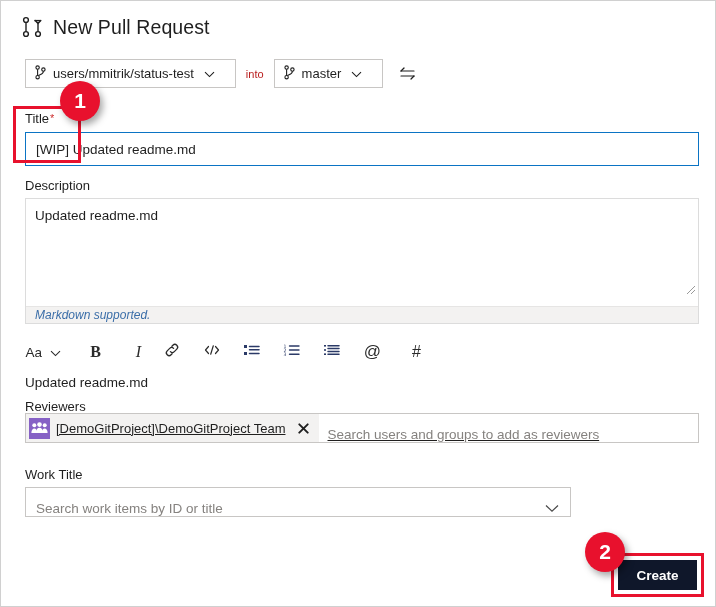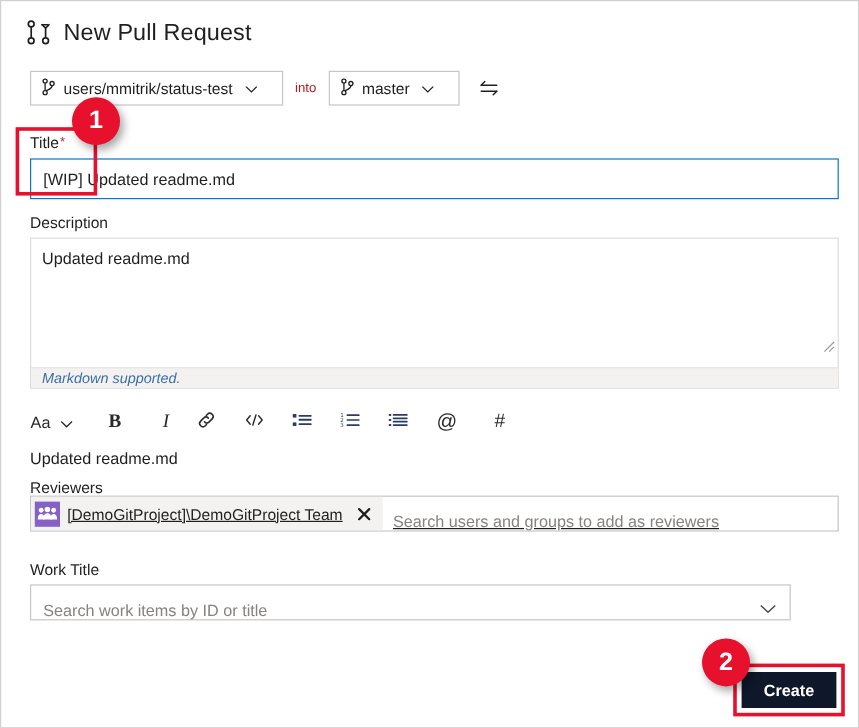--- a/index.html
+++ b/index.html
@@ -227,21 +227,21 @@
     color: #85827f;
     margin-left: 9px;
     white-space: nowrap;
   }
 
   
   .workitems-box {
     position: absolute;
     left: 24px;
     top: 486px;
-    width: 634px;
+    width: 546px;
     height: 30px;
     box-sizing: border-box;
     border: 1px solid #c8c6c4;
     background: #ffffff;
     display: flex;
     align-items: center;
     justify-content: space-between;
     padding: 12px 11px 0 10px;
   }
   .workitems-placeholder {

